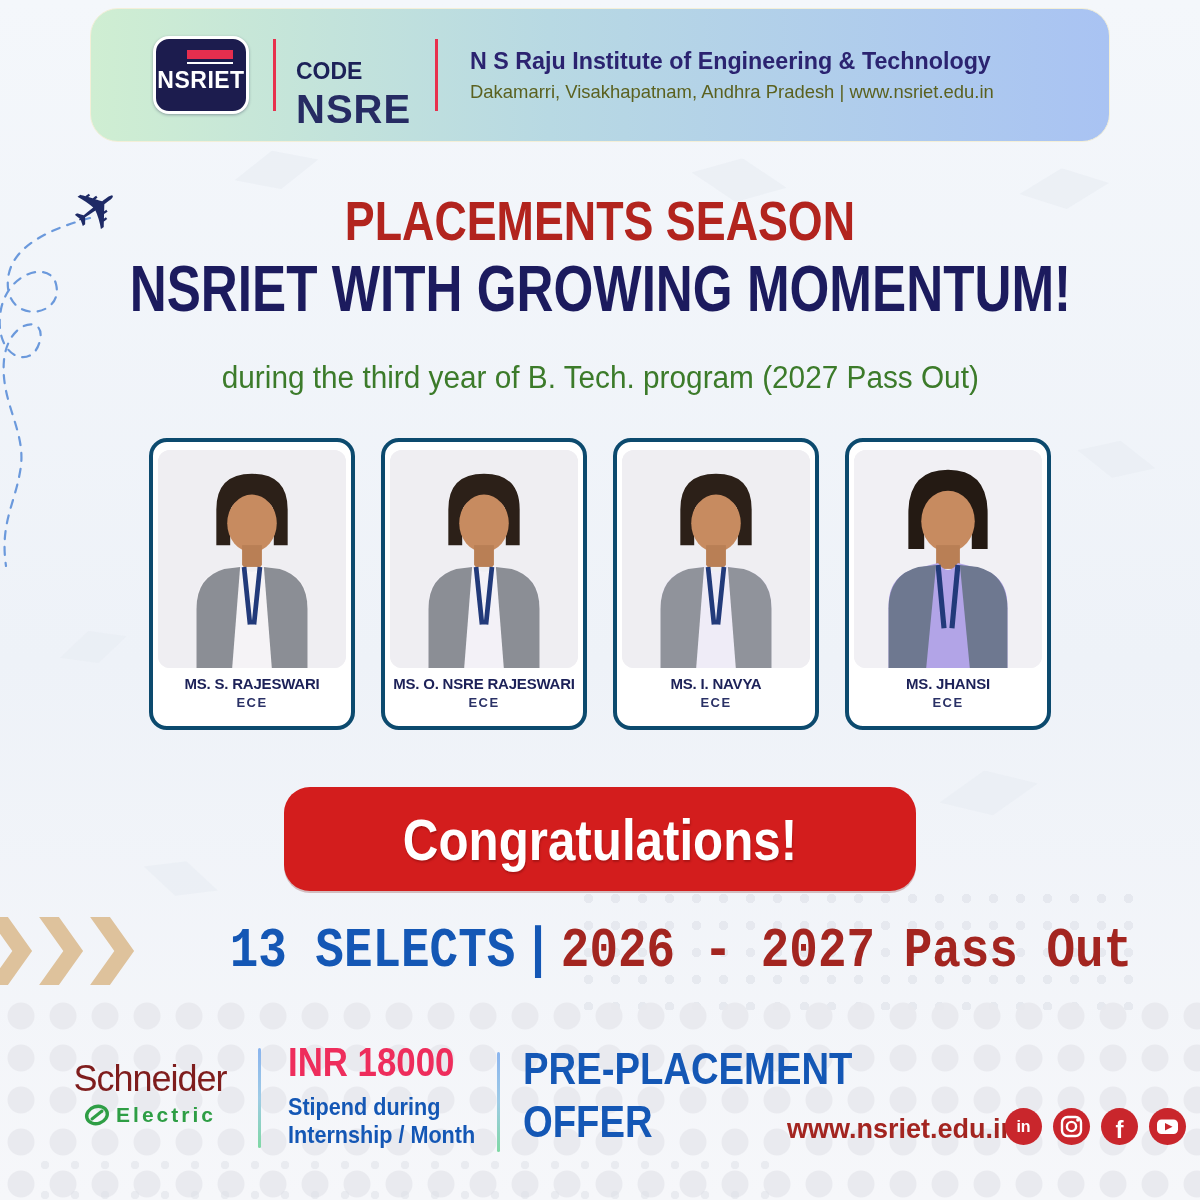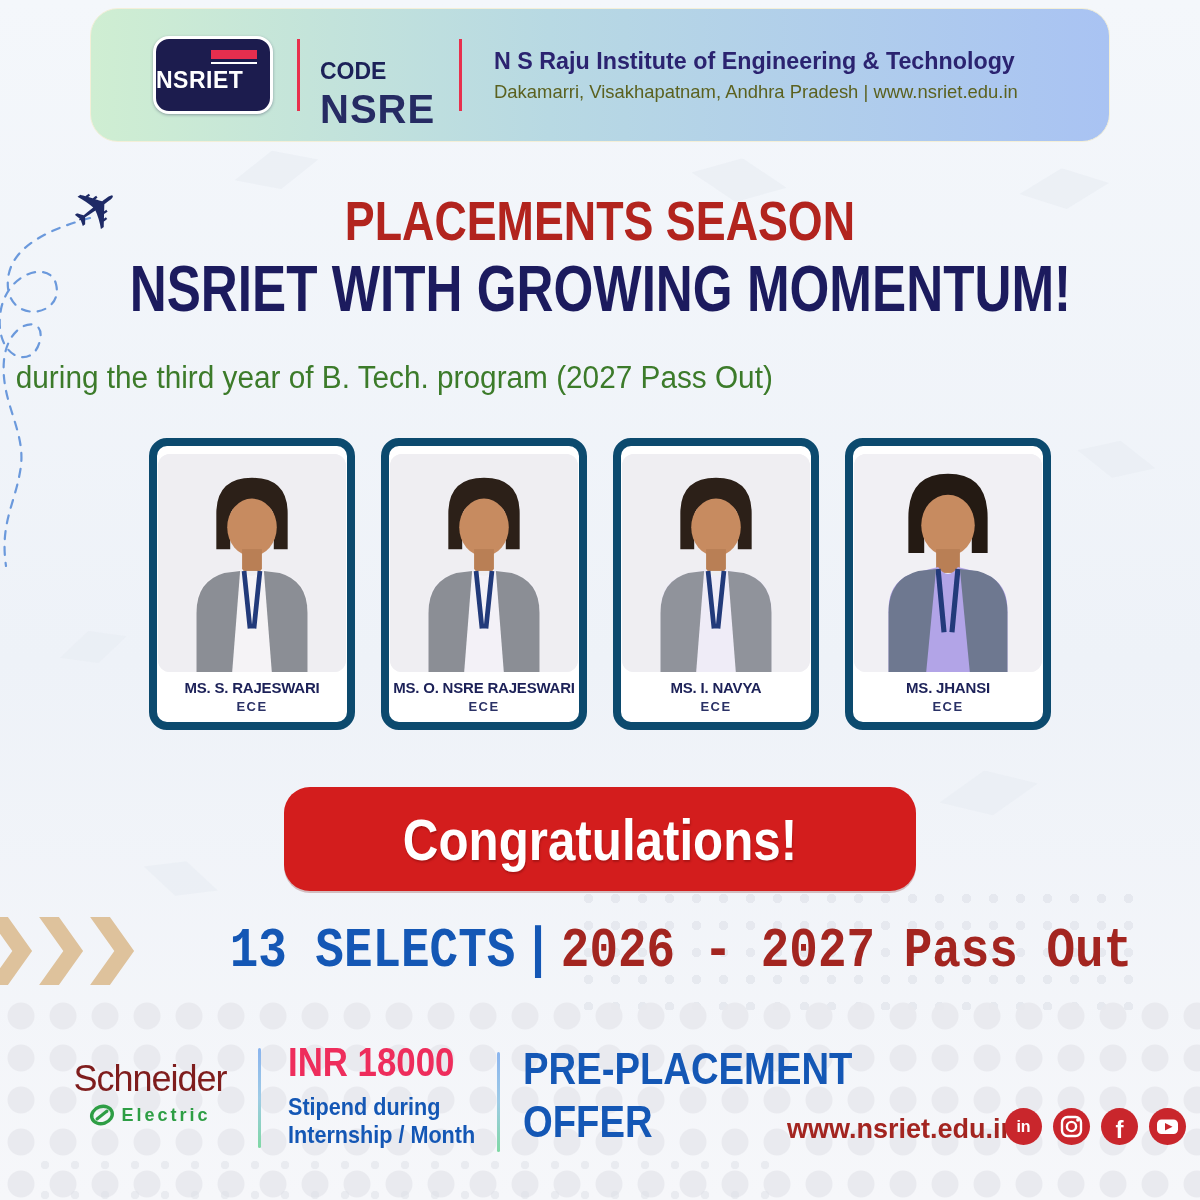--- a/index.html
+++ b/index.html
@@ -20,43 +20,43 @@
     background-image:radial-gradient(circle,#dcdfe6 4px,transparent 4.5px); background-size:30px 30px; }
   .trail-svg { position:absolute; left:-6px; top:188px; z-index:1; }
   .plane { position:absolute; left:72px; top:180px; font-family:"DejaVu Sans",sans-serif; font-size:58px;
     color:#1e2a66; transform:rotate(-36deg); z-index:2; line-height:1; }
   
   .header-banner {
     position:absolute; left:90px; top:8px; width:1020px; height:134px; z-index:3;
     border-radius:28px; background:linear-gradient(90deg,#cfeed2 0%,#b8d9e3 45%,#a9c3f3 100%);
     border:1px solid #f3efd8; display:flex; align-items:center;
   }
-  .logo-box { position:relative; margin-left:62px; width:120px; height:78px; background:#1c1c4e;
-    border:3px solid #ffffff; border-radius:16px; display:flex; align-items:center; justify-content:flex-start;
+  .logo-box { position:relative; margin-left:62px; width:96px; height:78px; background:#1c1c4e;
+    border:3px solid #ffffff; border-radius:16px; display:flex; align-items:center; justify-content:center;
     box-shadow:0 1px 3px rgba(20,20,60,.35); }
   .logo-box .logo-txt { color:#fff; font-weight:800; font-size:23px; letter-spacing:.5px; margin-top:10px; }
   .logo-bar { position:absolute; top:11px; right:13px; width:46px; height:9px; background:#e62e4e; }
   .logo-underbar { position:absolute; top:23px; right:13px; width:46px; height:2px; background:#ffffff; }
   .v-red { width:3px; height:72px; background:#e8304d; margin-left:24px; }
   .code-block { margin-left:20px; display:flex; flex-direction:column; line-height:1; }
   .code-label { font-size:23px; font-weight:700; color:#1c2158;margin-top:39px; }
   .code-value { font-size:40px; font-weight:900; color:#262b63; letter-spacing:1px; margin-top:6px; }
   .inst-block { margin-left:32px; display:flex; flex-direction:column; }
   .inst-name { font-size:24px; font-weight:700; color:#2b2370; transform:scaleX(.97); transform-origin:left; }
   .inst-addr { font-size:19px; font-weight:500; color:#5b611f; margin-top:6px; transform:scaleX(.97); transform-origin:left; }
   
   .kicker { position:absolute; top:188px; width:100%; text-align:center; z-index:2; }
   .kicker span { display:inline-block; font-size:56px; font-weight:800; color:#b2241e; transform:scaleX(.8); letter-spacing:0; }
   .main-title { position:absolute; top:252px; width:100%; text-align:center; z-index:2; }
   .main-title span { display:inline-block; font-size:64px; font-weight:800; color:#1c1b5e; transform:scaleX(.8); }
-  .subtitle { position:absolute; top:360px; width:100%; z-index:2; }
+  .subtitle { position:absolute; top:360px; width:100%; text-align:center; z-index:2; }
   .subtitle span { display:inline-block; font-size:31px; font-weight:500; color:#3c7b2a; transform:scaleX(.96); }
   
   .cards { position:absolute; top:438px; left:0; width:100%; display:flex; justify-content:center; gap:26px; z-index:2; }
-  .card { width:206px; height:292px; background:#ffffff; border:8px solid #0c4a6e; border-radius:18px;
+  .card { width:206px; height:292px; background:#ffffff; border:4px solid #0c4a6e; border-radius:18px;
     display:flex; flex-direction:column; align-items:center; overflow:hidden; }
   .photo { width:188px; height:218px; margin-top:8px; border-radius:12px; overflow:hidden; background:#efeef2; flex:none; }
   .photo svg { width:100%; height:100%; display:block; }
   .stu-name { margin-top:7px; font-size:15px; font-weight:800; color:#1c2158; letter-spacing:-.2px; white-space:nowrap; }
   .stu-dept { margin-top:3px; font-size:13px; font-weight:600; color:#2a3166; letter-spacing:1.5px; }
   
   .congrats { position:absolute; top:768px; left:50%; transform:translateX(-50%); width:632px; height:104px;
     background:#d31d1d; border-radius:26px; display:flex; align-items:center; justify-content:center; z-index:2;
     box-shadow:0 2px 0 rgba(120,20,20,.25);margin-top:19px; }
   .congrats span { display:inline-block; font-size:58px; font-weight:800; color:#ffffff; transform:scaleX(.85);
@@ -70,21 +70,21 @@
   .selects h2 { display:inline-block; font-size:56px; font-weight:800; transform:scaleX(.85); white-space:nowrap; }
   .sel-count { color:#1457b5; }
   .sel-sep { color:#1457b5; margin:0 10px; }
   .sel-pass { color:#a32520; }
   
   .footer { position:absolute; top:1040px; left:45px; width:1115px; height:160px; z-index:2; }
   .schneider { position:absolute; left:0; top:18px; width:210px; text-align:center; }
   .sch-line1 { font-size:36px; font-weight:400; color:#7f1d1d; letter-spacing:-1px; }
   .sch-line2 { display:flex; align-items:center; justify-content:center; gap:6px; margin-top:2px; }
   .sch-mark { width:26px; height:26px; }
-  .sch-electric { font-size:18px; font-weight:600; color:#2e9e45; letter-spacing:3px; }
+  .sch-electric { font-size:21px; font-weight:600; color:#2e9e45; letter-spacing:3px; }
   .v-div { position:absolute; width:3px; height:100px; border-radius:2px;
     background:linear-gradient(180deg,#8ab4ee 0%,#9ecbe6 50%,#7fd8a4 100%); }
   .vd1 { left:213px; top:8px; } .vd2 { left:452px; top:12px; }
   .stipend { position:absolute; left:243px; top:0; }
   .stipend-amount { font-size:40px; font-weight:800; color:#ee2d5c; transform:scaleX(.87); transform-origin:left; white-space:nowrap; }
   .stipend-cap { margin-top:8px; font-size:24px; font-weight:800; color:#1457b5; line-height:1.15;
     transform:scaleX(.9); transform-origin:left; white-space:nowrap; }
   .offer { position:absolute; left:478px; top:2px; font-size:45px; font-weight:800; color:#1457b5; line-height:1.18;
     transform:scaleX(.85); transform-origin:left; white-space:nowrap; }
   .website { position:absolute; left:742px; top:74px; font-size:27px; font-weight:700; color:#a32520; white-space:nowrap; }

